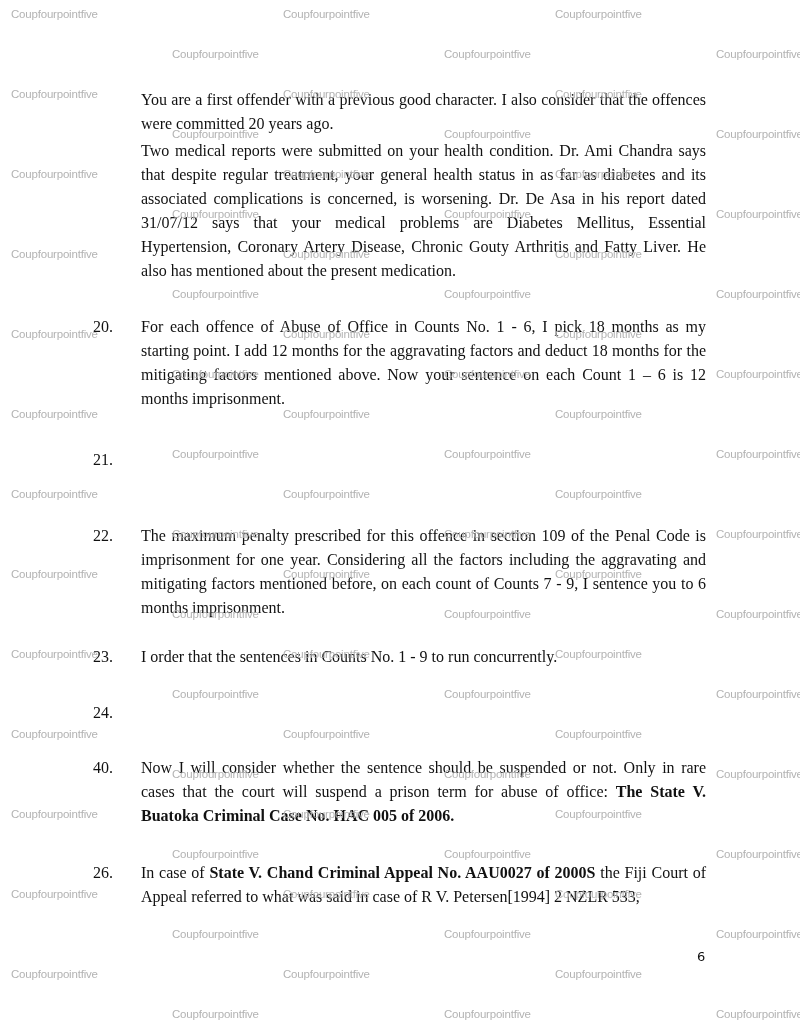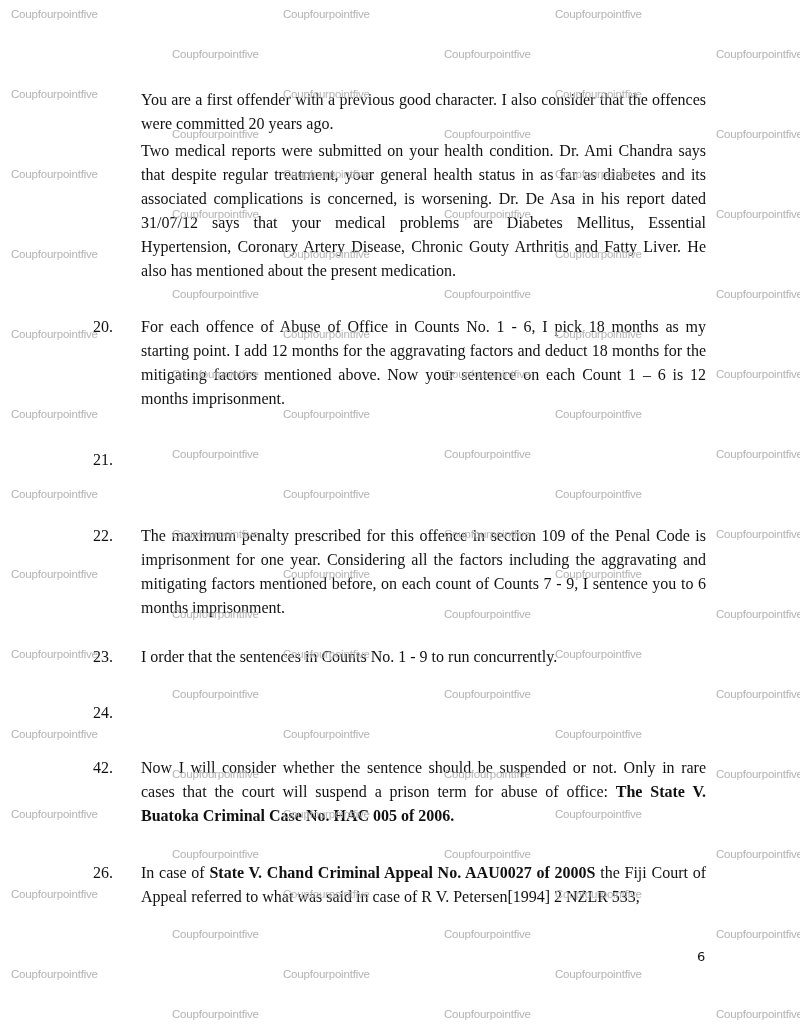--- a/index.html
+++ b/index.html
@@ -59,21 +59,21 @@
   <span class="num" style="top:424px;margin-top:24px;">21.</span>
 
   <span class="num" style="top:524px;">22.</span>
   <p class="para" style="top:524px;">The maximum penalty prescribed for this offence in section 109 of the Penal Code is imprisonment for one year.  Considering all the factors including the aggravating and mitigating factors mentioned before, on each count of Counts 7 - 9, I sentence you to 6 months imprisonment.</p>
 
   <span class="num" style="top:645px;">23.</span>
   <p class="para" style="top:645px;">I order that the sentences in Counts No. 1 - 9 to run concurrently.</p>
 
   <span class="num" style="top:701px;">24.</span>
 
-  <span class="num" style="top:756px;">42.</span>
+  <span class="num" style="top:756px;">40.</span>
   <p class="para" style="top:756px;"><span>Now I will consider whether the sentence should be suspended or not.  Only in rare cases that the court will suspend a prison term for abuse of office: </span><b>The State V. Buatoka Criminal Case No. HAC 005 of 2006.</b></p>
 
   <span class="num" style="top:861px;">26.</span>
   <p class="para" style="top:861px;"><span>In case of </span><b>State V. Chand Criminal Appeal No. AAU0027 of 2000S</b><span> the Fiji Court of Appeal referred to what was said in case of R V. Petersen[1994] 2 NZLR 533,</span></p>
 
   <span class="pageno">6</span>
 
   <div id="wm-layer">
       <span class="wm" style="left: 11px; top: 8px;">Coupfourpointfive</span>
       <span class="wm" style="left: 283px; top: 8px;">Coupfourpointfive</span>

